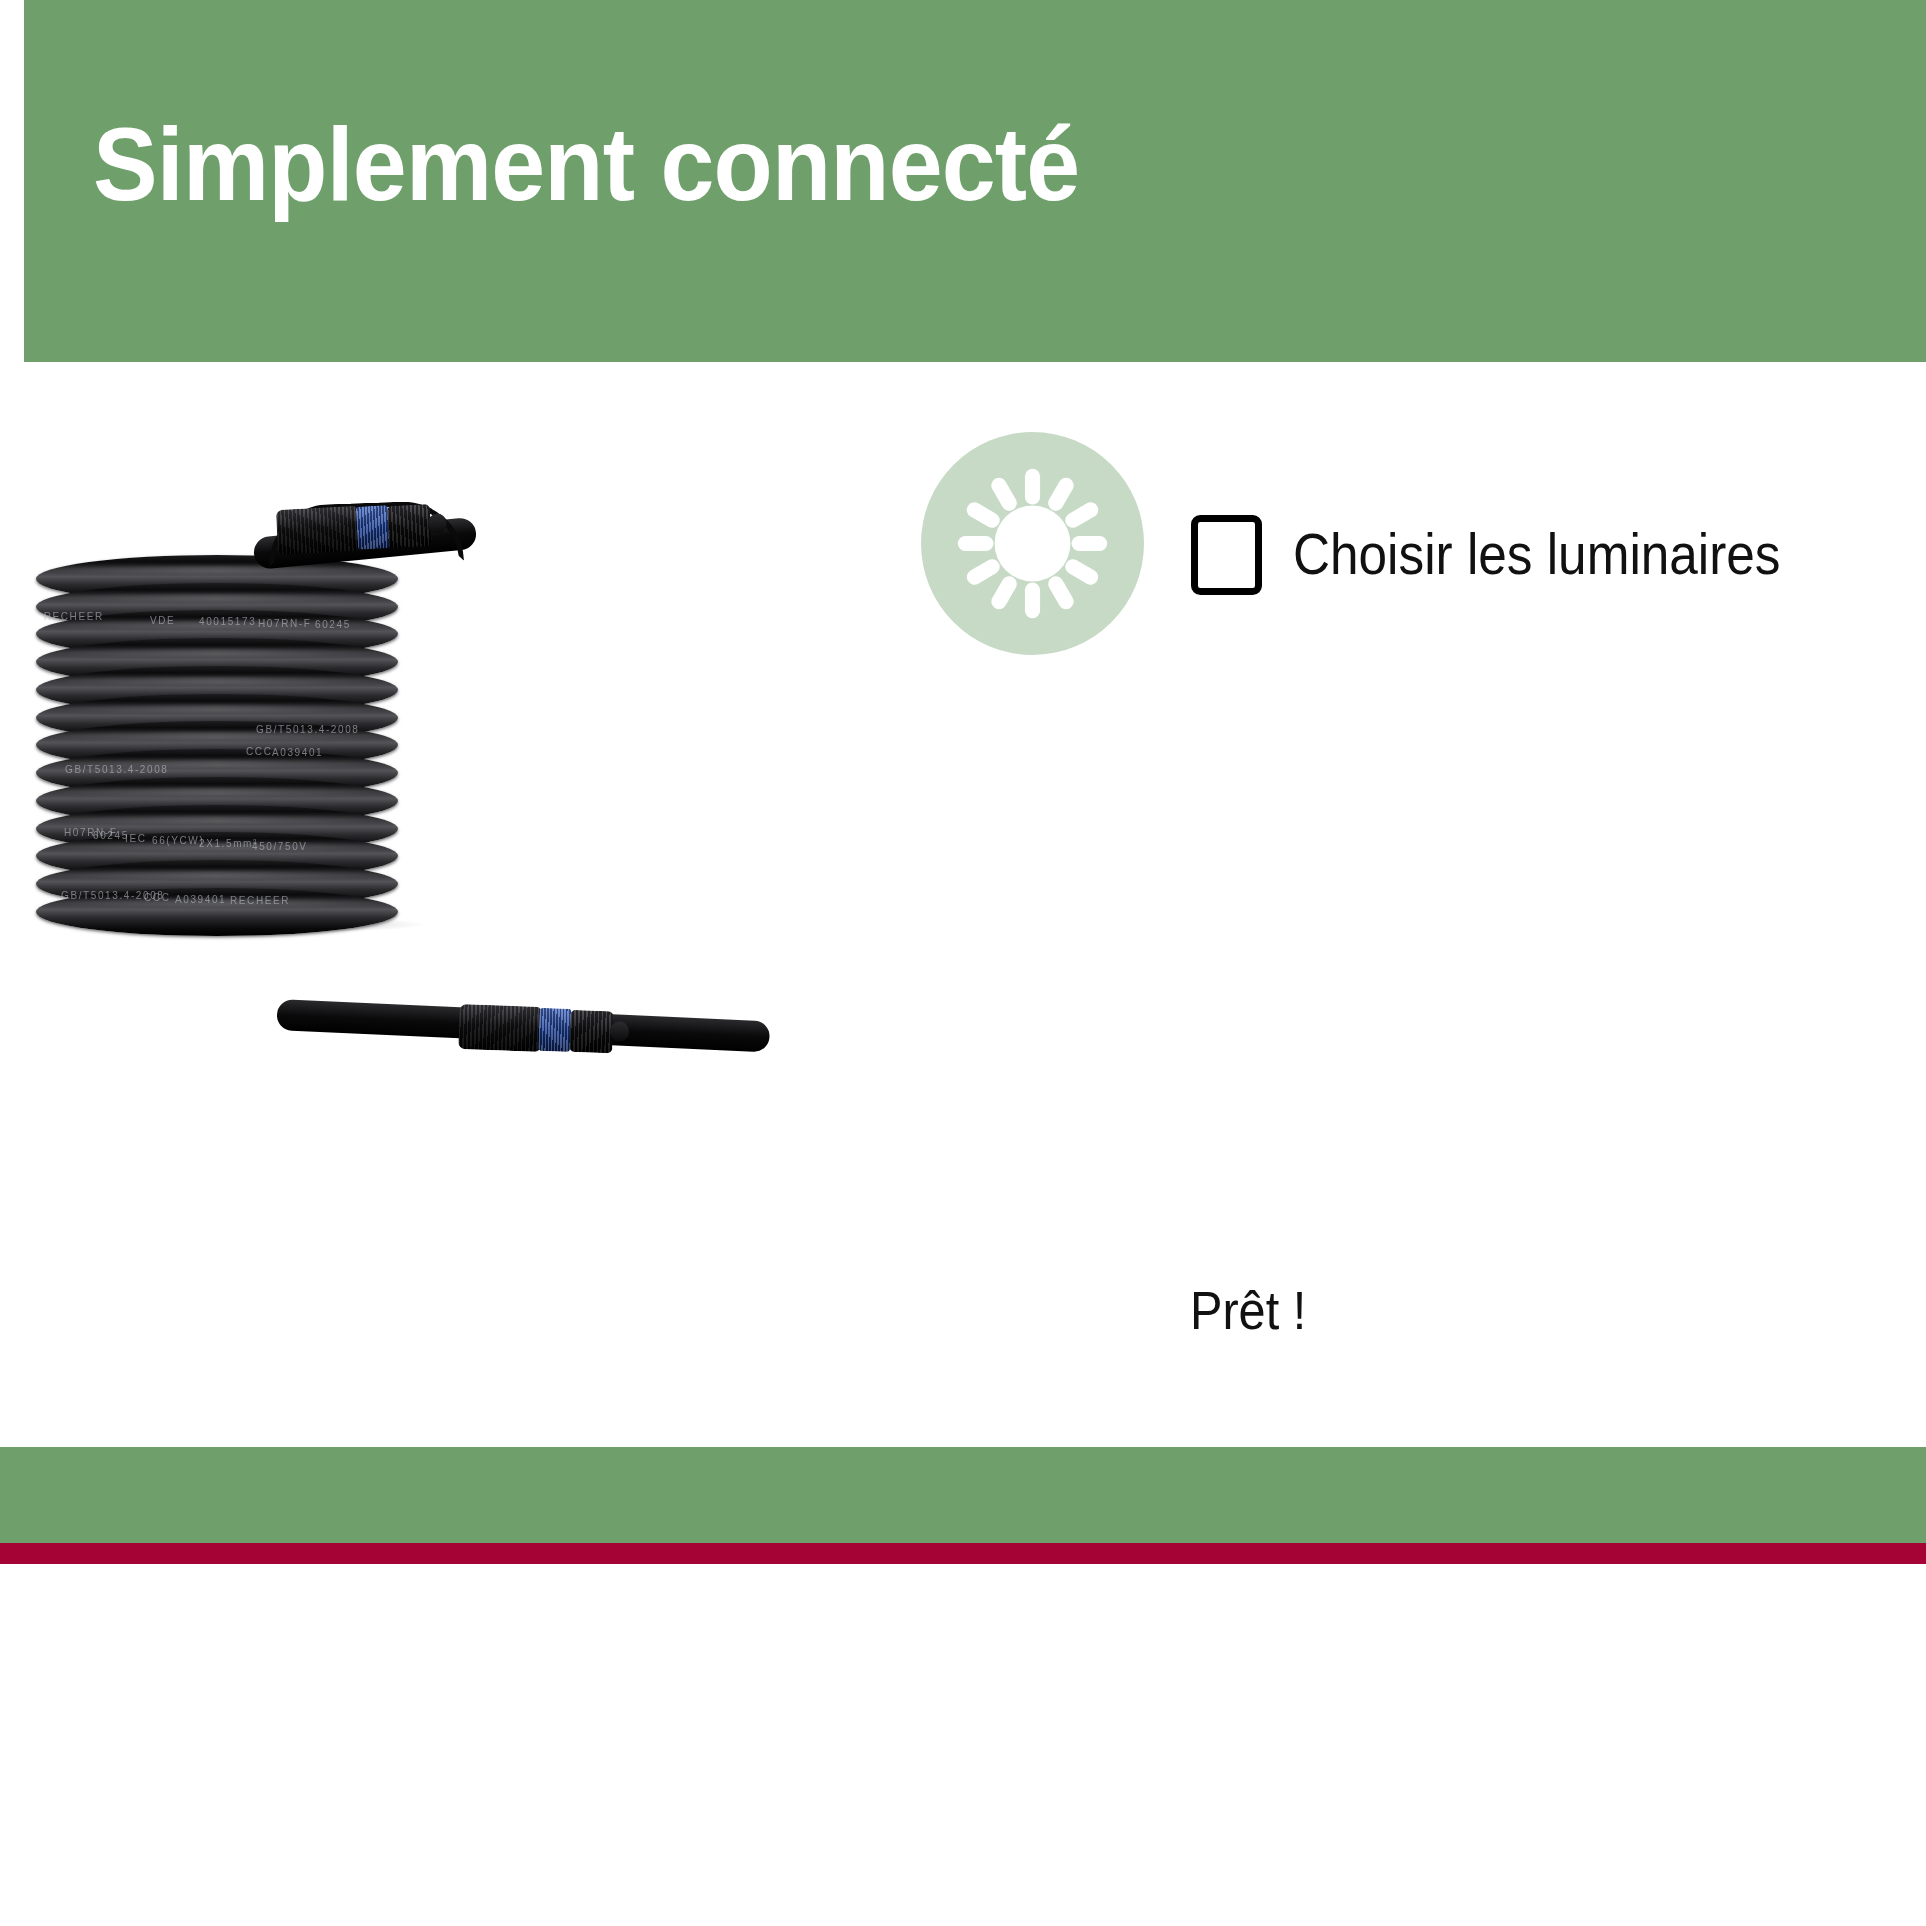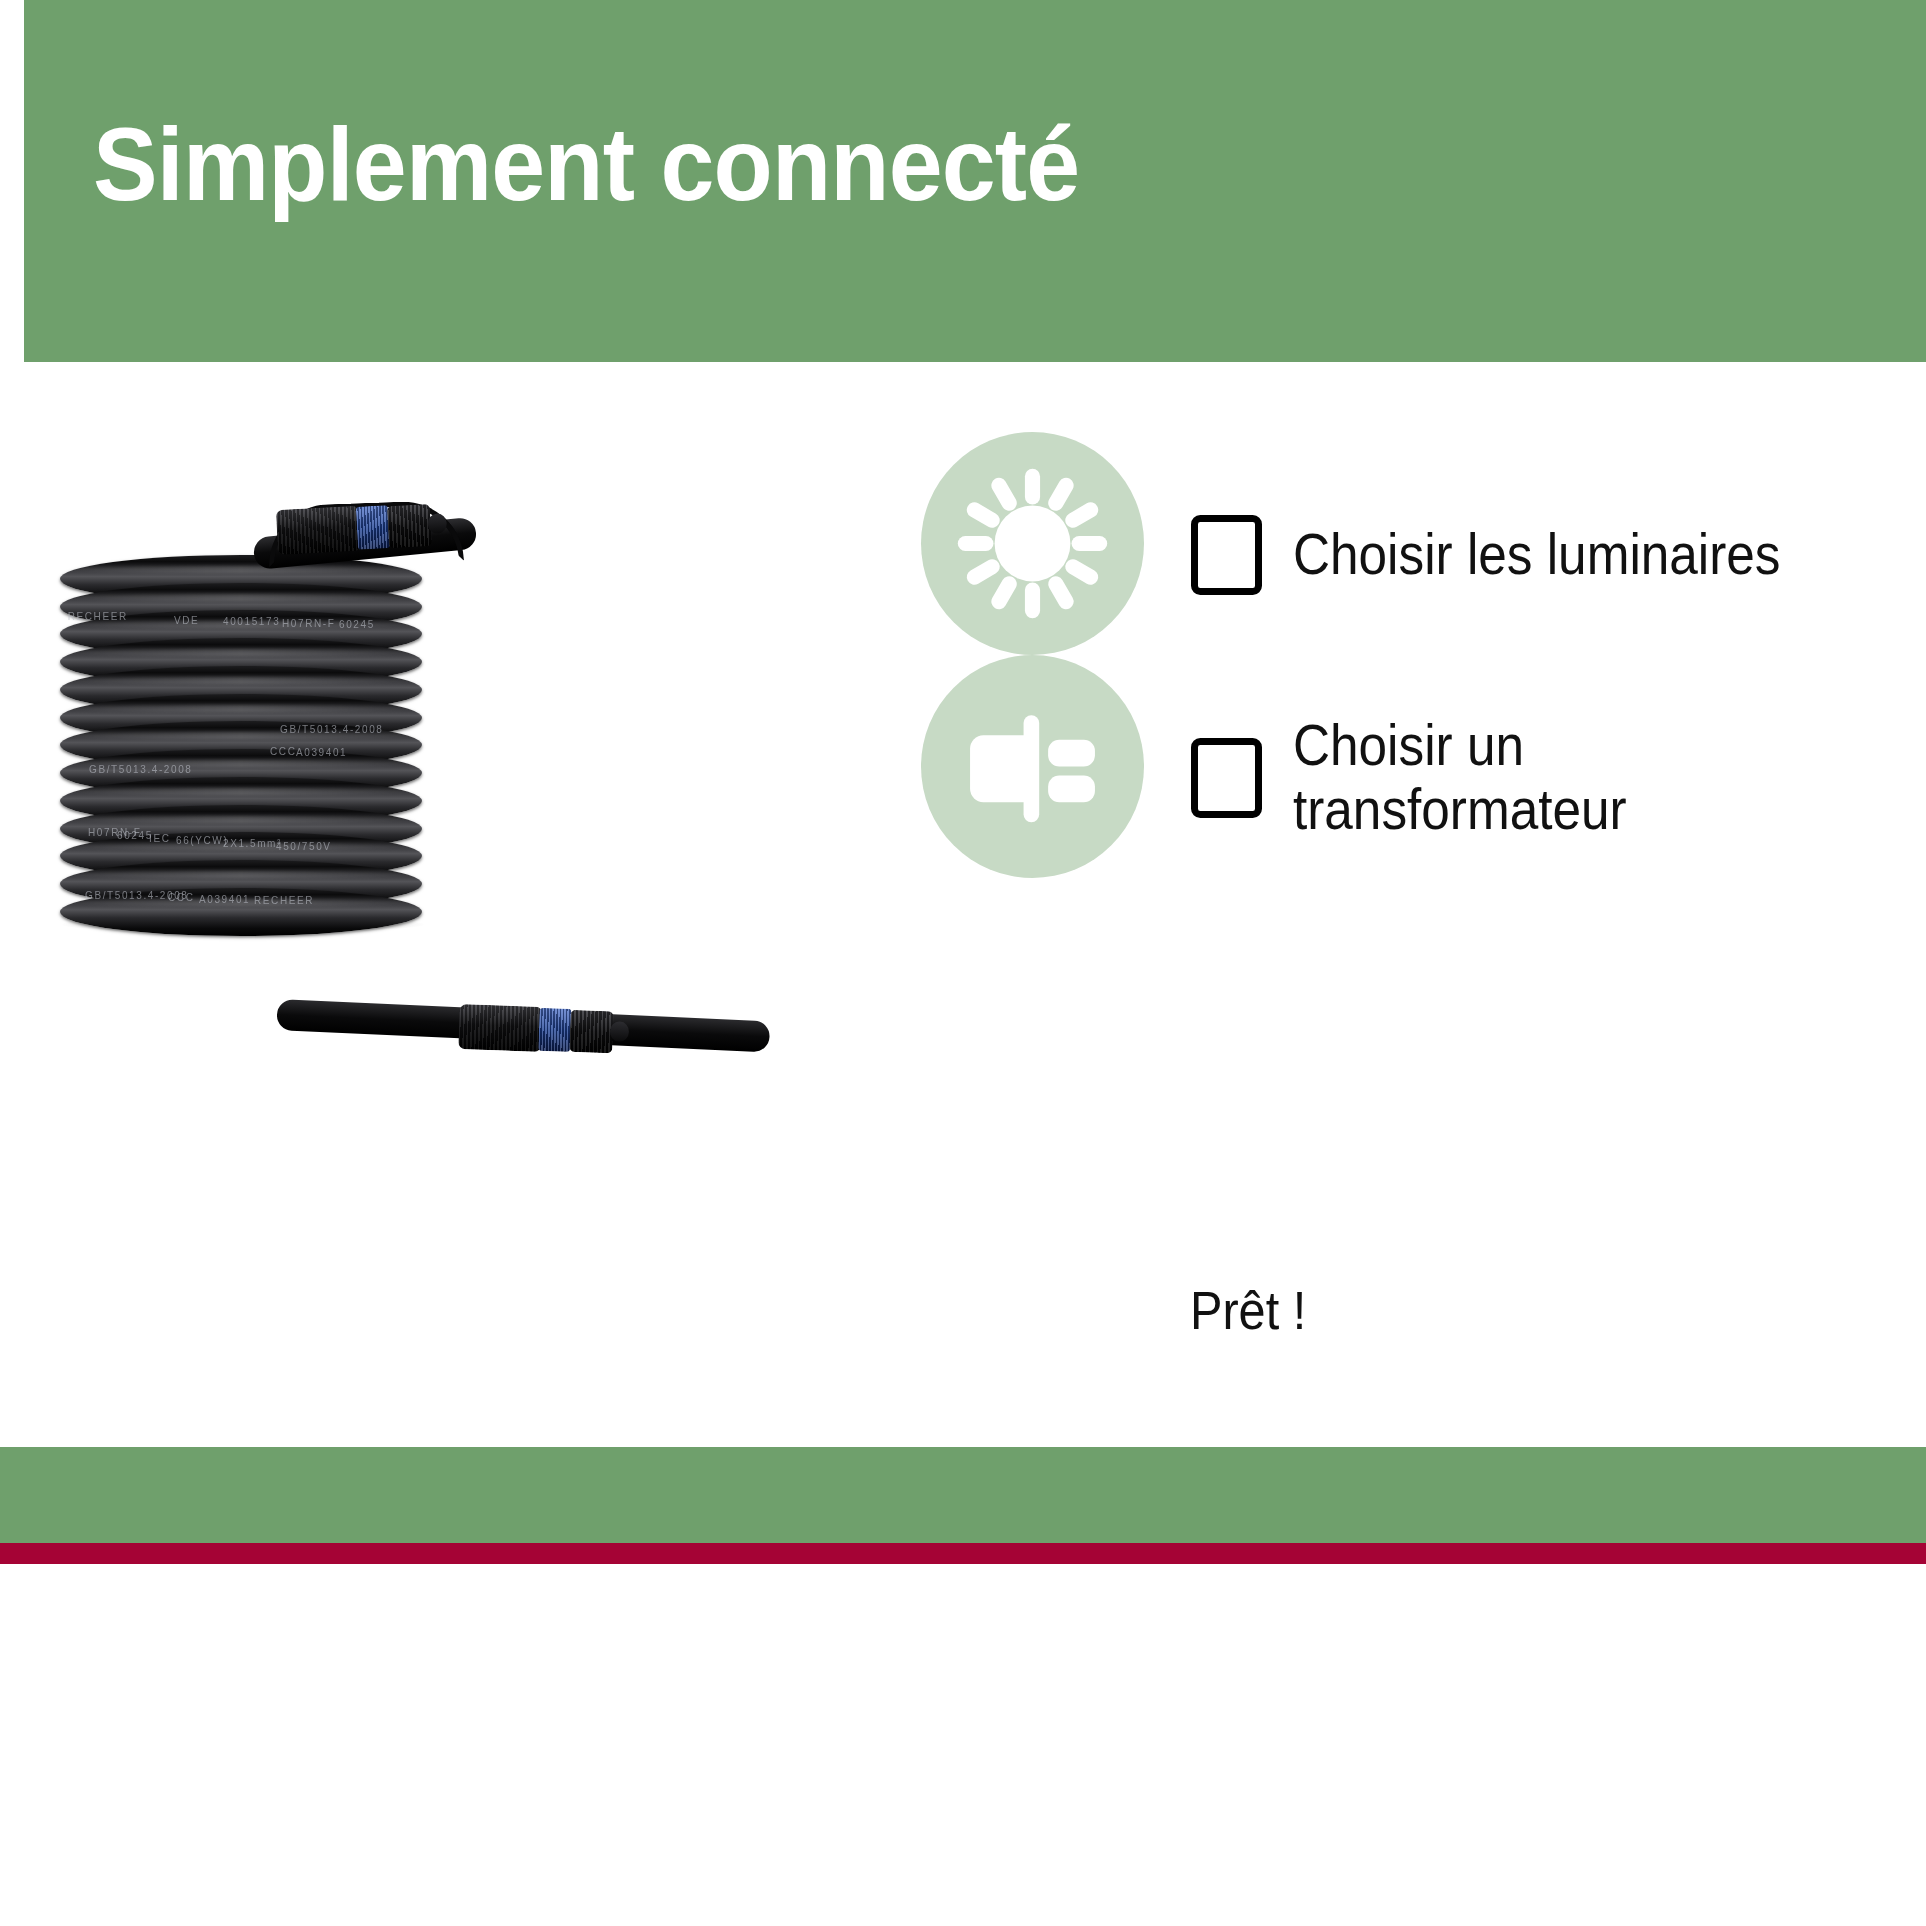--- a/index.html
+++ b/index.html
@@ -34,21 +34,21 @@
   .stage{
     position:absolute;left:0;top:362px;width:1926px;height:1085px;
     background:#ffffff;
   }
 
   
   .photo{
     position:absolute;left:23px;top:455px;width:894px;height:717px;
   }
   .coil{
-    position:absolute;left:37px;top:100px;width:362px;height:362px;
+    position:absolute;left:13px;top:100px;width:362px;height:362px;
   }
   .coil .loop{
     position:absolute;left:0;width:362px;height:48px;
     border-radius:181px/24px;
     background:
       linear-gradient(to bottom,
         #1d1d1f 0%, #0b0b0c 14%, #3c3c40 34%,
         #545458 45%, #2a2a2d 62%, #0a0a0b 84%, #000 100%);
     box-shadow:0 1.5px 3.1px rgba(0,0,0,.55);
   }
@@ -269,36 +269,20 @@
         </g>
       </svg>
     </div>
     <div class="cb-area">
       <div class="checkbox"></div>
       <div class="label">Choisir les luminaires</div>
     </div>
   </div>
 
 
-  <div class="row">
-    <div class="circle pale"></div>
-    <div class="icon-wrap">
-      <svg viewBox="0 0 100 100" width="223" height="223" aria-hidden="true">
-        <rect x="22" y="36" width="30" height="30" rx="6" fill="#ffffff"></rect>
-        <rect x="46" y="27" width="7" height="48" rx="3.5" fill="#ffffff"></rect>
-        <rect x="57" y="38" width="21" height="12" rx="5" fill="#ffffff"></rect>
-        <rect x="57" y="54" width="21" height="12" rx="5" fill="#ffffff"></rect>
-      </svg>
-    </div>
-    <div class="cb-area">
-      <div class="checkbox"></div>
-      <div class="label">Choisir un
-transformateur</div>
-    </div>
-  </div>
 </div>
 
 <div class="ready">Prêt !</div>
 
 <div class="banner-bottom"></div>
 <div class="bar-crimson"></div>
 <div class="footer">
   
 </div>
 

